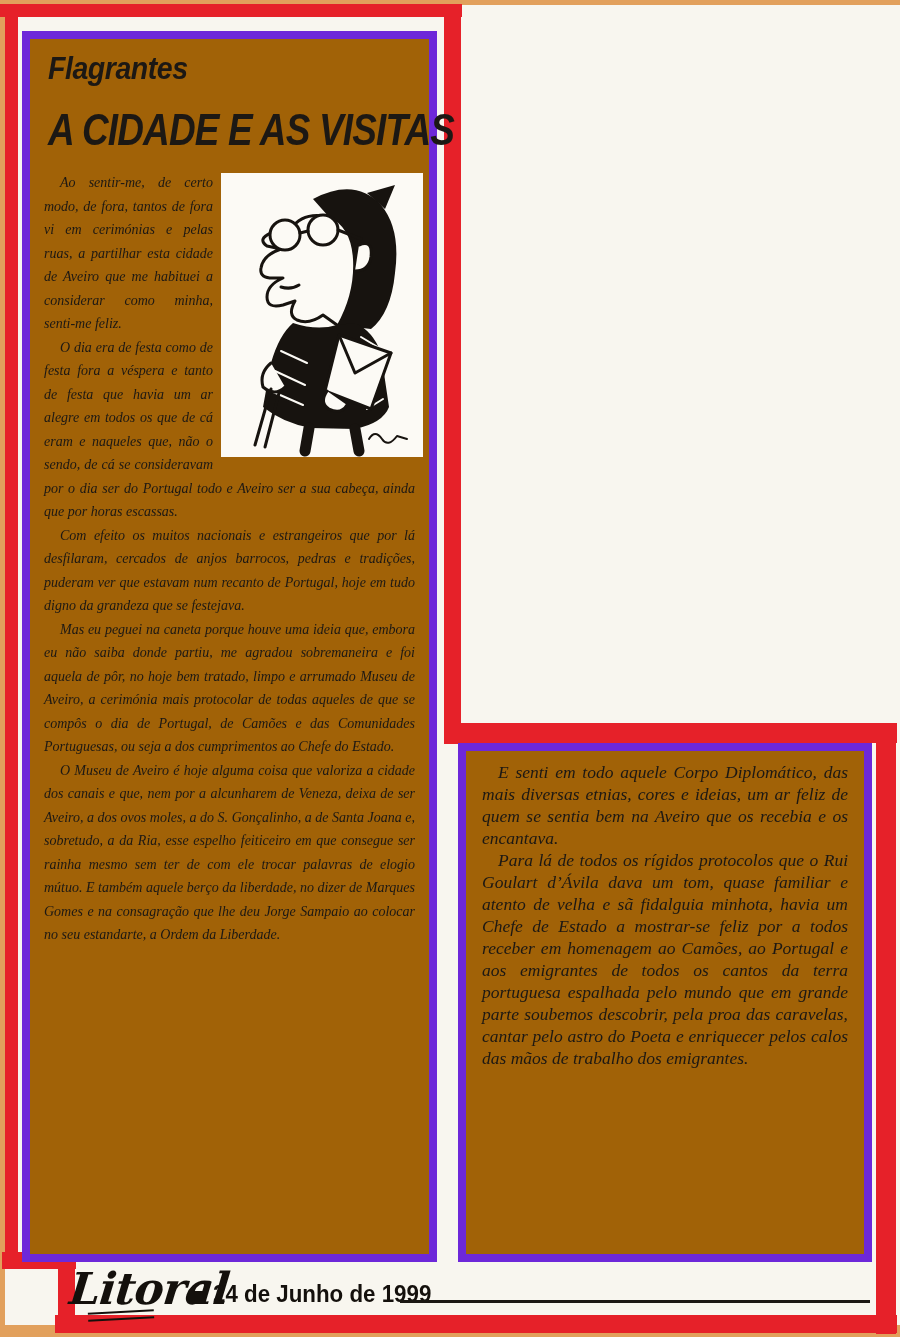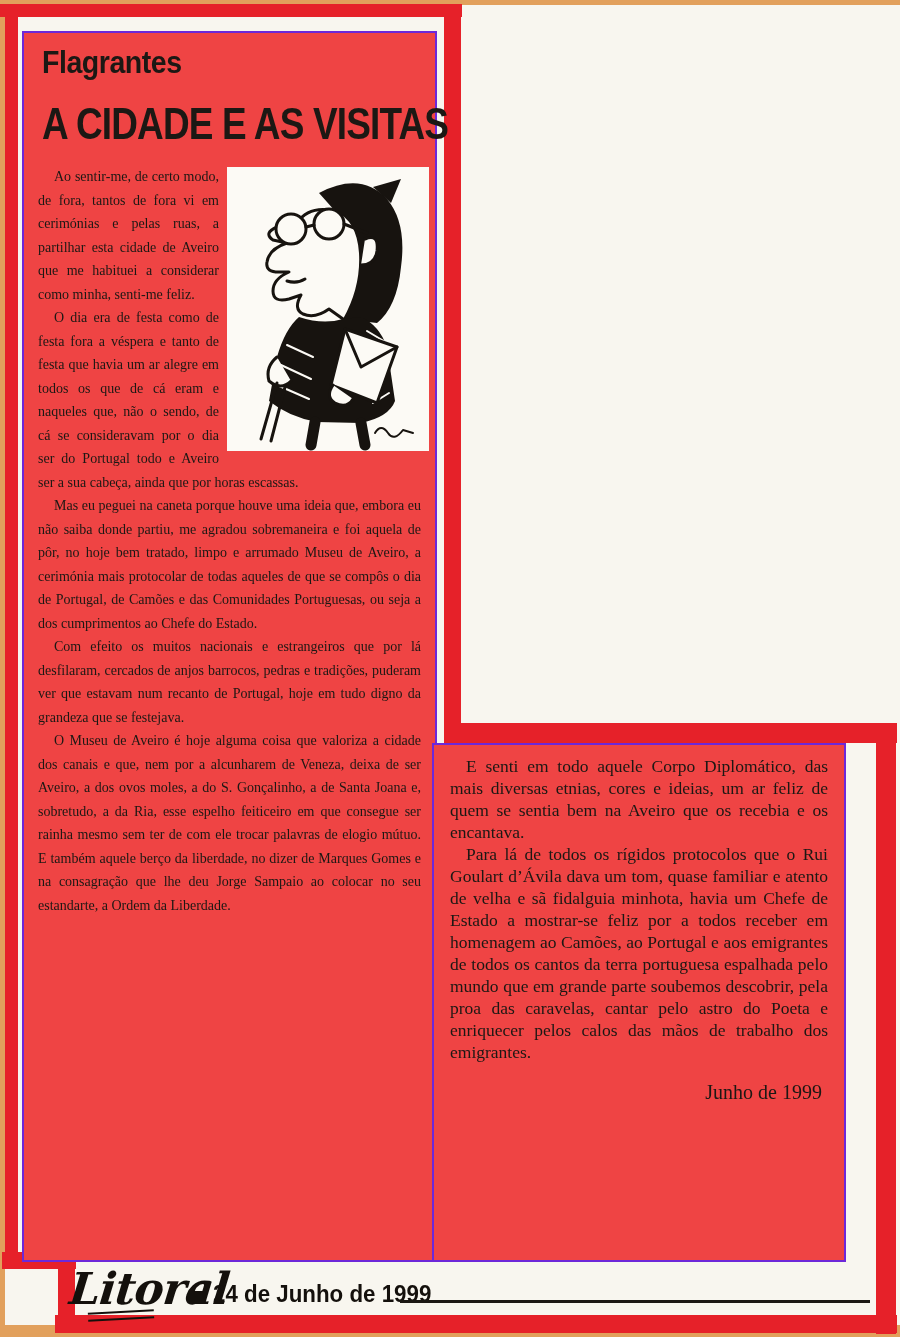--- a/index.html
+++ b/index.html
@@ -18,25 +18,25 @@
   #red-top      {left:0;   top:4px;    width:462px; height:13px;}
   #red-left     {left:5px; top:4px;    width:13px;  height:1262px;}
   #red-mid      {left:444px;top:4px;   width:17px;  height:740px;}
   #red-right-top{left:444px;top:723px; width:453px; height:20px;}
   #red-right    {left:876px;top:723px; width:20px;  height:611px;}
   #red-bottom   {left:55px; top:1315px;width:842px; height:18px;}
   #red-notch-h  {left:2px;  top:1252px;width:74px;  height:17px;}
   #red-notch-v  {left:58px; top:1252px;width:17px;  height:70px;}
   
   .artbox{
-    position:absolute;background:#ef4444;border:2px solid #6d28d9;
-    box-sizing:border-box;color:#1c1814;
+    position:absolute;background:#a16207;border:8px solid #6d28d9;
+    box-sizing:border-box;color:#1c1814;font-style:italic;
   }
   #left-box {left:22px; top:31px;  width:415px; height:1231px; padding:8px 14px 0 14px;}
-  #right-box{left:432px;top:743px; width:414px; height:519px;  padding:10px 16px 0 16px;}
+  #right-box{left:458px;top:743px; width:414px; height:519px;  padding:10px 16px 0 16px;}
   
   .kicker{
     font-family:"Liberation Sans", sans-serif;font-weight:bold;
     font-size:31px;letter-spacing:-0.5px;margin:4px 0 0 4px;
     transform:scaleX(0.92);transform-origin:left center;white-space:nowrap;
   }
   .headline{
     font-family:"Liberation Sans", sans-serif;font-weight:bold;
     font-size:44px;letter-spacing:-1px;margin:18px 0 0 4px;
     transform:scaleX(0.84);transform-origin:left center;white-space:nowrap;
@@ -138,31 +138,30 @@
           <path d="M58 220 L44 274"></path>
 
           <path d="M88 255 L84 278 M134 256 L138 278" stroke-width="11" stroke="#17130f"></path>
 
           <path d="M148 266 q6 -10 13 0 q6 9 15 -3 l10 3" stroke-width="2"></path>
         </g>
       </svg>
     </div>
     <p>Ao sentir-me, de certo modo, de fora, tantos de fora vi em cerimónias e pelas ruas, a partilhar esta cidade de Aveiro que me habituei a considerar como minha, senti-me feliz.</p>
     <p>O dia era de festa como de festa fora a véspera e tanto de festa que havia um ar alegre em todos os que de cá eram e naqueles que, não o sendo, de cá se consideravam por o dia ser do Portugal todo e Aveiro ser a sua cabeça, ainda que por horas escassas.</p>
+    <p>Com efeito os muitos nacionais e estrangeiros que por lá desfilaram, cercados de anjos barrocos, pedras e tradições, puderam ver que estavam num recanto de Portugal, hoje em tudo digno da grandeza que se festejava.</p>
     <p>Mas eu peguei na caneta porque houve uma ideia que, embora eu não saiba donde partiu, me agradou sobremaneira e foi aquela de pôr, no hoje bem tratado, limpo e arrumado Museu de Aveiro, a cerimónia mais protocolar de todas aqueles de que se compôs o dia de Portugal, de Camões e das Comunidades Portuguesas, ou seja a dos cumprimentos ao Chefe do Estado.</p>
-    <p>Com efeito os muitos nacionais e estrangeiros que por lá desfilaram, cercados de anjos barrocos, pedras e tradições, puderam ver que estavam num recanto de Portugal, hoje em tudo digno da grandeza que se festejava.</p>
     <p>O Museu de Aveiro é hoje alguma coisa que valoriza a cidade dos canais e que, nem por a alcunharem de Veneza, deixa de ser Aveiro, a dos ovos moles, a do S. Gonçalinho, a de Santa Joana e, sobretudo, a da Ria, esse espelho feiticeiro em que consegue ser rainha mesmo sem ter de com ele trocar palavras de elogio mútuo. E também aquele berço da liberdade, no dizer de Marques Gomes e na consagração que lhe deu Jorge Sampaio ao colocar no seu estandarte, a Ordem da Liberdade.</p>
   </div>
 </div>
 
 <div class="artbox" id="right-box">
   <div class="bodytext">
     <p>E senti em todo aquele Corpo Diplomático, das mais diversas etnias, cores e ideias, um ar feliz de quem se sentia bem na Aveiro que os recebia e os encantava.</p>
     <p>Para lá de todos os rígidos protocolos que o Rui Goulart d’Ávila dava um tom, quase familiar e atento de velha e sã fidalguia minhota, havia um Chefe de Estado a mostrar-se feliz por a todos receber em homenagem ao Camões, ao Portugal e aos emigrantes de todos os cantos da terra portuguesa espalhada pelo mundo que em grande parte soubemos descobrir, pela proa das caravelas, cantar pelo astro do Poeta e enriquecer pelos calos das mãos de trabalho dos emigrantes.</p>
-    <div class="signoff">Junho de 1999</div>
   </div>
 </div>
 
 <div class="logo">Litoral</div>
 <div class="logo-underline"></div>
 <div class="footer-bullet"></div>
 <div class="footer-date">24 de Junho de 1999</div>
 <div class="footer-rule"></div>
 
 </body></html>

